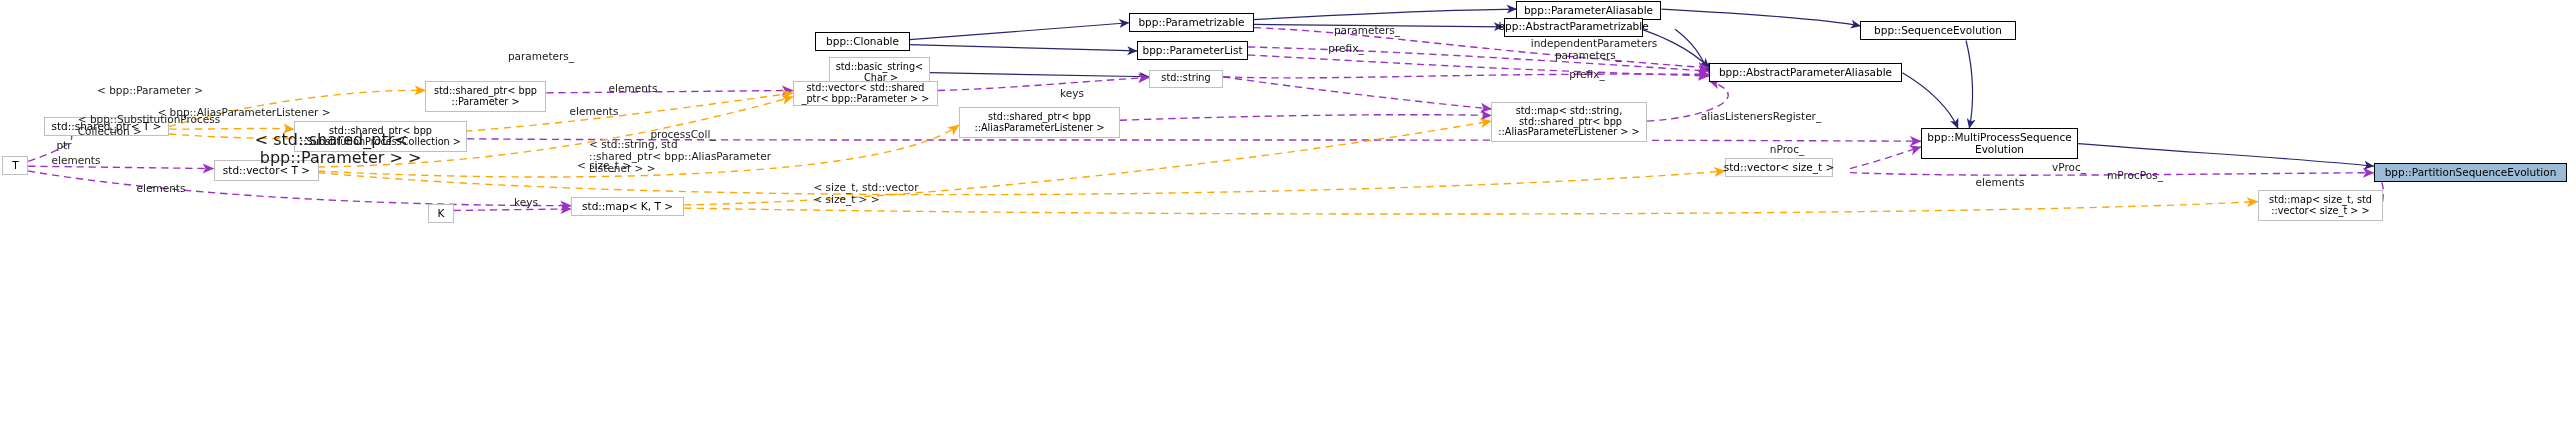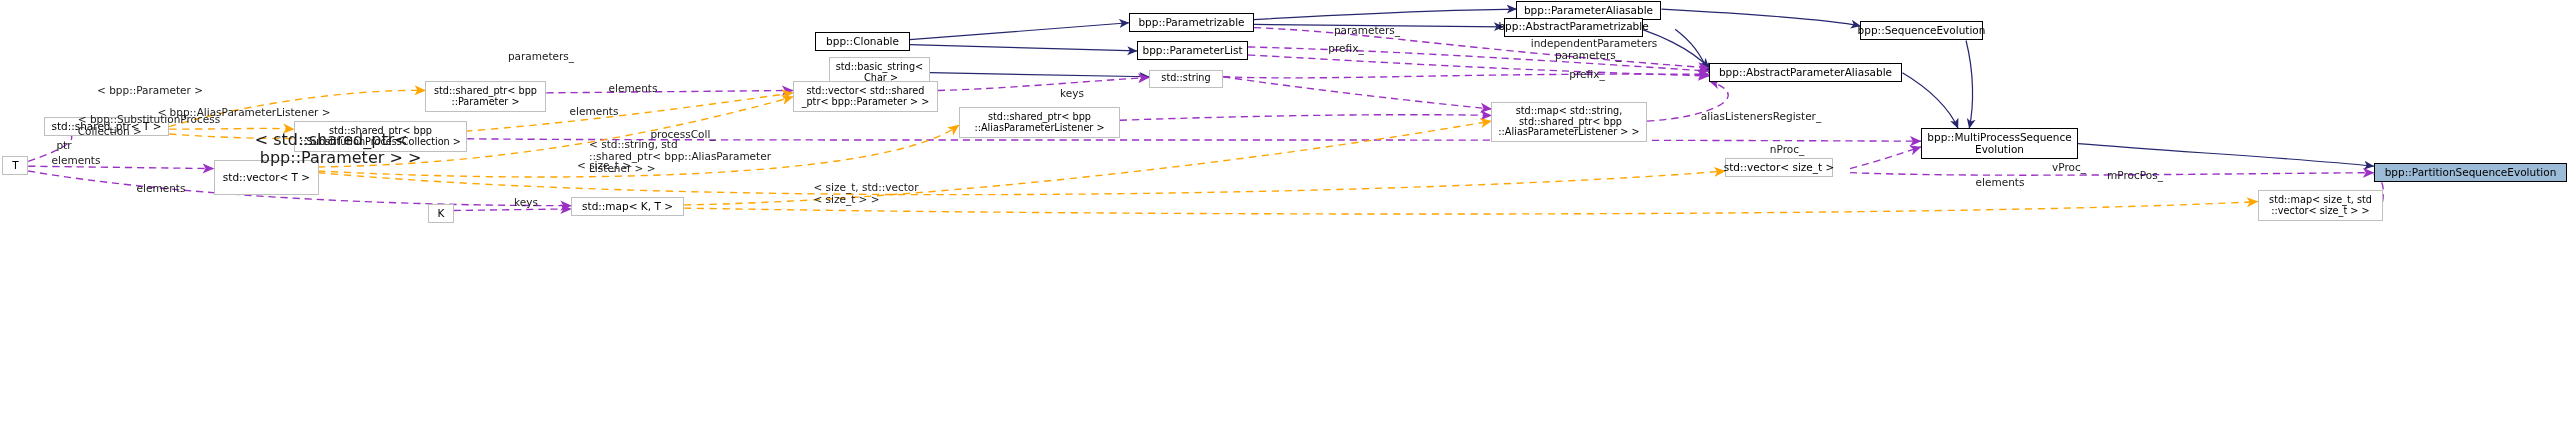--- a/index.html
+++ b/index.html
@@ -68,41 +68,41 @@
         <path d="M395,214 C900,260 1800,240 2141,212" fill="none" stroke="#ffa500" stroke-width="1.7" stroke-dasharray="9,7" marker-end="url(#arrT)"></path>
         <path d="M849,254 C1100,250 1500,210 1851,150" fill="none" stroke="#ffa500" stroke-width="1.7" stroke-dasharray="9,7" marker-end="url(#arrT)"></path>
         <path d="M849,258 C1400,268 2400,270 2802,250" fill="none" stroke="#ffa500" stroke-width="1.7" stroke-dasharray="9,7" marker-end="url(#arrT)"></path>
       </g>
   </svg>
   <div id="node-layer">
       <div class="node solid" style="left: 815px; top: 32px; width: 95px; height: 19.3px; font-size: 10.5px;">bpp::Clonable</div>
       <div class="node solid" style="left: 1129px; top: 13px; width: 125px; height: 19.3px; font-size: 10.5px;">bpp::Parametrizable</div>
       <div class="node solid" style="left: 1516px; top: 0.8px; width: 145px; height: 19.3px; font-size: 10.5px;">bpp::ParameterAliasable</div>
       <div class="node solid" style="left: 1504px; top: 17.7px; width: 139px; height: 19.3px; font-size: 10.5px;">bpp::AbstractParametrizable</div>
-      <div class="node solid" style="left: 1860px; top: 21px; width: 123px; height: 19.3px; font-size: 10.5px;">bpp::SequenceEvolution</div>
+      <div class="node solid" style="left: 1860px; top: 21px; width: 156px; height: 19.3px; font-size: 10.5px;">bpp::SequenceEvolution</div>
       <div class="node solid" style="left: 1137px; top: 41px; width: 111px; height: 19.3px; font-size: 10.5px;">bpp::ParameterList</div>
       <div class="node solid" style="left: 1709px; top: 63px; width: 193px; height: 19.3px; font-size: 10.5px;">bpp::AbstractParameterAliasable</div>
       <div class="node light" style="left: 829px; top: 57px; width: 101px; height: 31px; font-size: 9.7px;">std::basic_string&lt;
  Char &gt;</div>
       <div class="node light" style="left: 1149px; top: 70px; width: 74px; height: 17.7px; font-size: 9.7px;">std::string</div>
       <div class="node light" style="left: 425px; top: 81px; width: 121px; height: 31px; font-size: 9.7px;">std::shared_ptr&lt; bpp
 ::Parameter &gt;</div>
-      <div class="node light" style="left: 793px; top: 81px; width: 145px; height: 31px; font-size: 9.7px;">std::vector&lt; std::shared
+      <div class="node light" style="left: 793px; top: 81px; width: 145px; height: 25px; font-size: 9.7px;">std::vector&lt; std::shared
 _ptr&lt; bpp::Parameter &gt; &gt;</div>
       <div class="node light" style="left: 959px; top: 107px; width: 161px; height: 31px; font-size: 9.7px;">std::shared_ptr&lt; bpp
 ::AliasParameterListener &gt;</div>
       <div class="node light" style="left: 1491px; top: 102px; width: 156px; height: 40px; font-size: 9.7px;">std::map&lt; std::string,
  std::shared_ptr&lt; bpp
 ::AliasParameterListener &gt; &gt;</div>
       <div class="node light" style="left: 44px; top: 117px; width: 125px; height: 19.3px; font-size: 10.5px;">std::shared_ptr&lt; T &gt;</div>
       <div class="node light" style="left: 294px; top: 121px; width: 173px; height: 31px; font-size: 9.7px;">std::shared_ptr&lt; bpp
 ::SubstitutionProcessCollection &gt;</div>
       <div class="node solid" style="left: 1921px; top: 128px; width: 157px; height: 31px; font-size: 10.5px;">bpp::MultiProcessSequence
 Evolution</div>
-      <div class="node light" style="left: 214px; top: 160px; width: 105px; height: 35px; font-size: 10.5px;">std::vector&lt; T &gt;</div>
+      <div class="node light" style="left: 214px; top: 160px; width: 105px; height: 21px; font-size: 10.5px;">std::vector&lt; T &gt;</div>
       <div class="node light" style="left: 2.4px; top: 156px; width: 26px; height: 19.3px; font-size: 10.5px;">T</div>
       <div class="node light" style="left: 1725px; top: 158px; width: 108px; height: 19.3px; font-size: 10.5px; text-align: center;">std::vector&lt; size_t &gt;</div>
       <div class="node hl" style="left: 2374px; top: 163px; width: 193px; height: 19.3px; font-size: 10.5px;">bpp::PartitionSequenceEvolution</div>
       <div class="node light" style="left: 571px; top: 197px; width: 113px; height: 19.3px; font-size: 10.5px;">std::map&lt; K, T &gt;</div>
       <div class="node light" style="left: 2258px; top: 190px; width: 125px; height: 31px; font-size: 9.7px;">std::map&lt; size_t, std
 ::vector&lt; size_t &gt; &gt;</div>
       <div class="node light" style="left: 428px; top: 204px; width: 26px; height: 19.3px; font-size: 10.5px;">K</div>
     </div>
   <div id="label-layer">
       <div class="elabel" style="left: 1367px; top: 31px; font-size: 10.5px;">parameters_</div>

